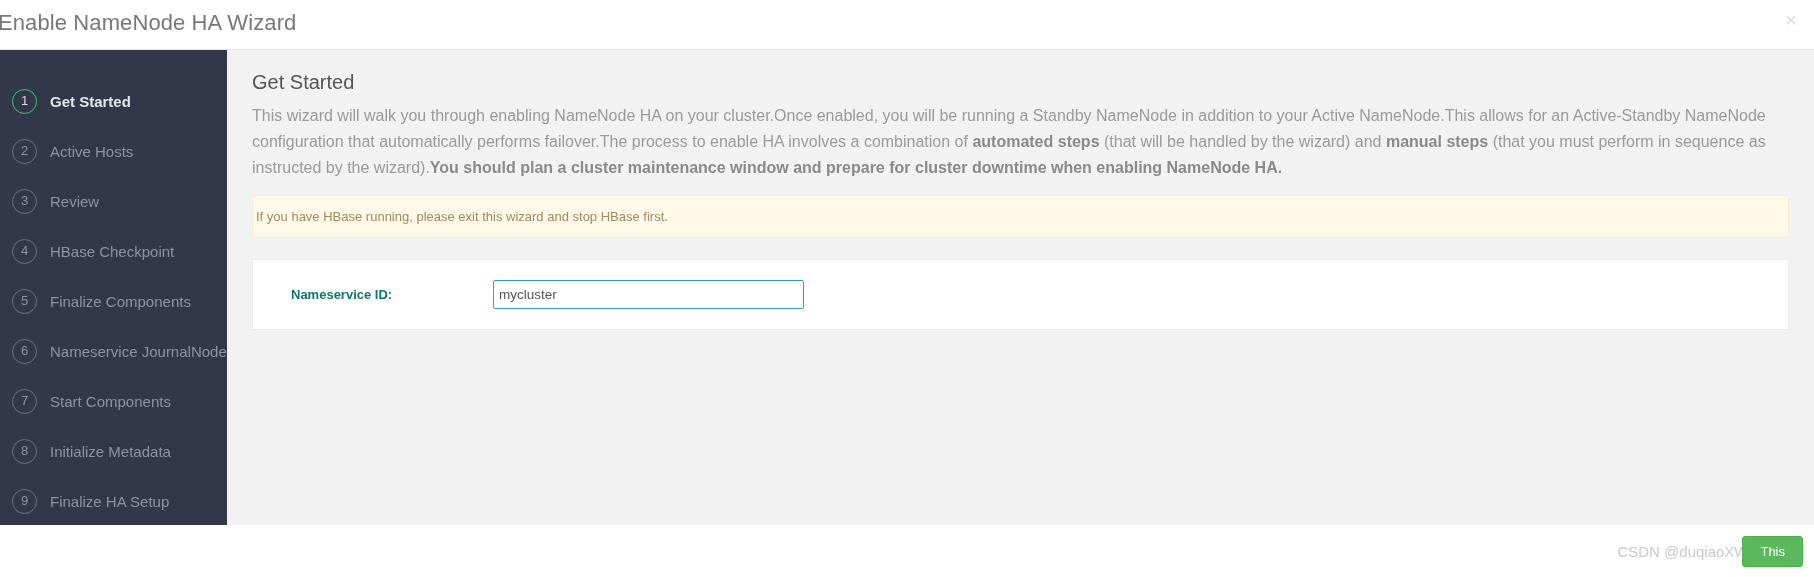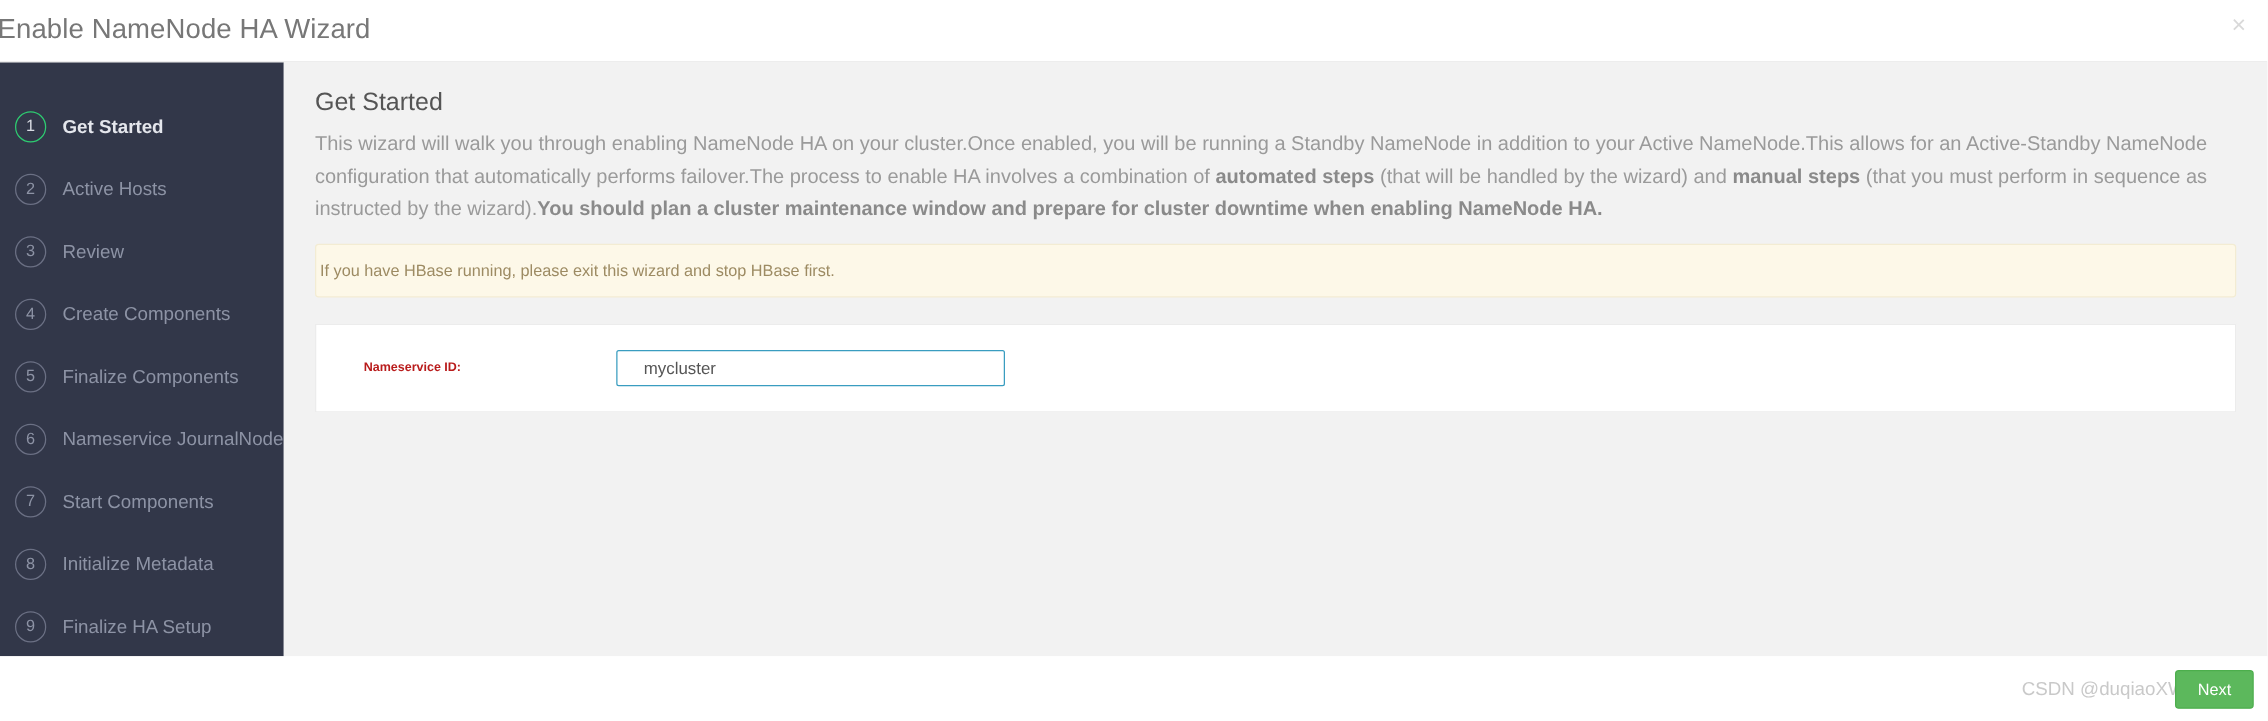--- a/index.html
+++ b/index.html
@@ -144,32 +144,32 @@
   }
 
   .form-panel {
     background: #ffffff;
     border: 1px solid #ececec;
     padding: 20px 18px;
     display: flex;
     align-items: center;
   }
   .form-label {
-    font-size: 10px;
+    font-size: 13px;
     font-weight: bold;
-    color: #b91c1c;
+    color: #0f766e;
     width: 222px;
     padding-left: 20px;
   }
   .form-input {
     width: 311px;
     height: 29px;
     border: 1px solid #3a9dc0;
     border-radius: 2px;
-    padding: 4px 21px;
+    padding: 4px 5px;
     font-size: 13.5px;
     color: #555555;
     font-family: "Liberation Sans", sans-serif;
     outline: none;
     background: #ffffff;
   }
 
   
   .modal-footer {
     position: absolute;
@@ -222,21 +222,21 @@
       <div class="step">
         <div class="step-circle">2</div>
         <div class="step-label">Active Hosts</div>
       </div>
       <div class="step">
         <div class="step-circle">3</div>
         <div class="step-label">Review</div>
       </div>
       <div class="step">
         <div class="step-circle">4</div>
-        <div class="step-label">Create Components</div>
+        <div class="step-label">HBase Checkpoint</div>
       </div>
       <div class="step">
         <div class="step-circle">5</div>
         <div class="step-label">Finalize Components</div>
       </div>
       <div class="step">
         <div class="step-circle">6</div>
         <div class="step-label">Nameservice JournalNodes</div>
       </div>
       <div class="step">
@@ -262,16 +262,16 @@
 
       <div class="form-panel">
         <div class="form-label">Nameservice ID:</div>
         <input class="form-input" type="text" value="mycluster" style="">
       </div>
     </div>
   </div>
 
   <div class="modal-footer">
     <div class="watermark">CSDN @duqiaoXWang</div>
-    <button class="btn-next">Next</button>
+    <button class="btn-next">This</button>
   </div>
 
 </div>
 
 </body></html>

